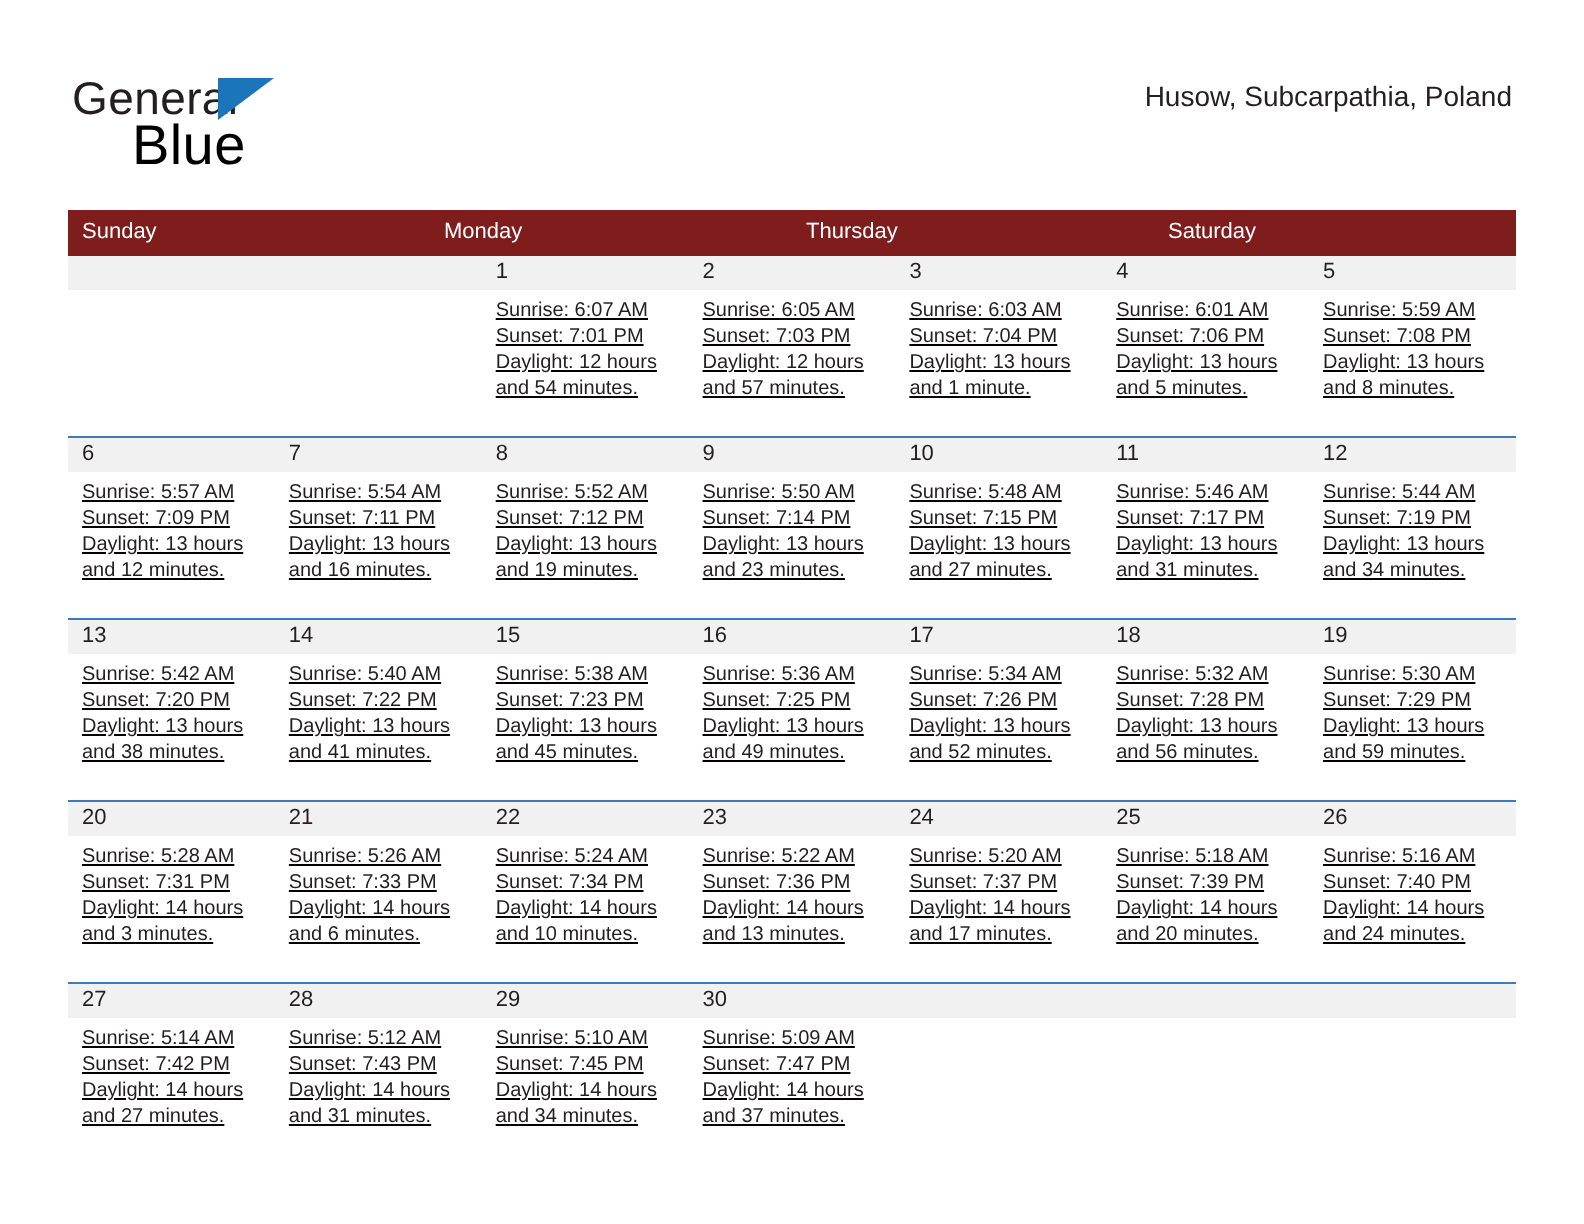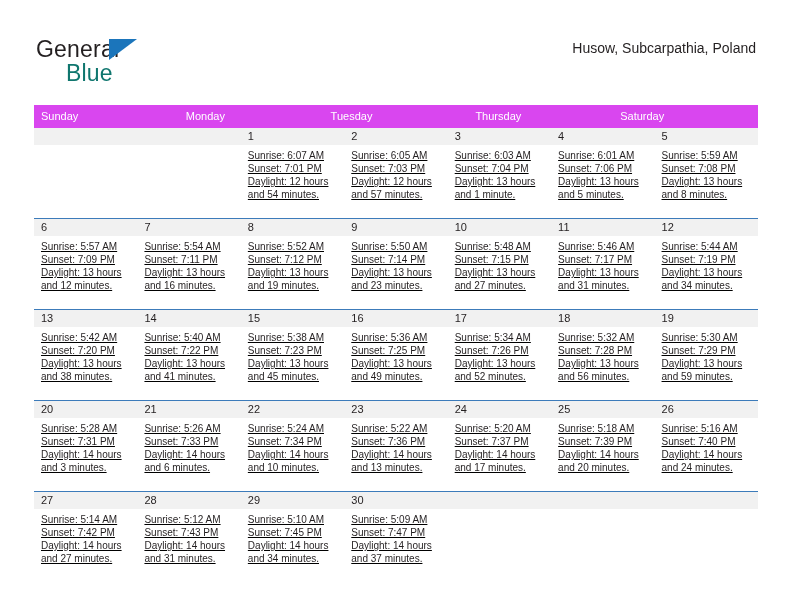--- a/index.html
+++ b/index.html
@@ -51,23 +51,23 @@
     top: 3px;
     width: 0;
     height: 0;
     border-left: 28px solid #1b75bb;
     border-bottom: 21px solid transparent;
   }
   .logo-blue {
     position: absolute;
     left: 30px;
     top: 24px;
-    font-size: 23px;
+    font-size: 28px;
     letter-spacing: 0.2px;
-    color: #0f766e;
+    color: #000000;
     line-height: 26px;
   }
 
   .title-block {
     position: absolute;
     right: 36px;
     top: 30px;
     text-align: right;
   }
   .cal-title {
@@ -87,21 +87,21 @@
   
   .calendar {
     position: absolute;
     left: 34px;
     top: 105px;
     width: 724px;
   }
   .weekdays {
     display: flex;
     width: 100%;
-    background: #d946ef;
+    background: #7f1d1d;
   }
   .weekday {
     flex: 1 1 0;
     box-sizing: border-box;
     padding: 4px 0 5px 7px;
     font-size: 11px;
     color: #ffffff;
     line-height: 14px;
     overflow: hidden;
     white-space: nowrap;
@@ -169,21 +169,20 @@
 
     <div class="title-block">
       <div class="cal-subtitle">Husow, Subcarpathia, Poland</div>
     </div>
   </div>
 
   <div class="calendar">
     <div class="weekdays">
       <div class="weekday">Sunday</div>
       <div class="weekday">Monday</div>
-      <div class="weekday">Tuesday</div>
       <div class="weekday">Thursday</div>
       <div class="weekday">Saturday</div>
     </div>
     <div id="weeks-container">
         <div class="week">
           <div class="week-band"></div>
           <div class="day empty">
             <div class="day-num"></div>
             <div class="day-lines">
               <div class="day-line"></div>

